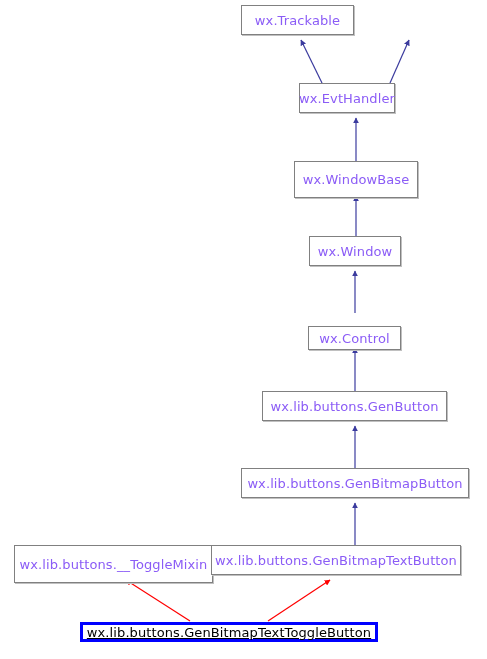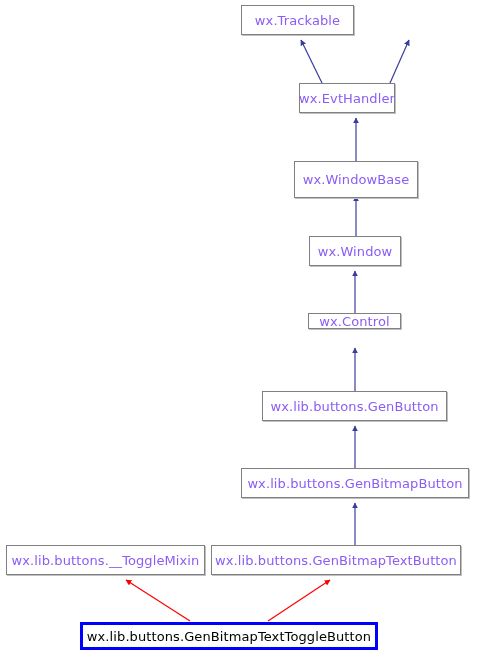--- a/index.html
+++ b/index.html
@@ -94,37 +94,37 @@
   </div>
 
   <div class="node" style="left:294px; top:161px; width:124px; height:37px;">
     <span class="node-label">wx.WindowBase</span>
   </div>
 
   <div class="node" style="left:309px; top:236px; width:92px; height:30px;">
     <span class="node-label">wx.Window</span>
   </div>
 
-  <div class="node" style="left:308px; top:313px; width:93px; height:16px;align-items:flex-end;">
+  <div class="node" style="left:308px; top:326px; width:93px; height:24px;">
     <span class="node-label">wx.Control</span>
   </div>
 
   <div class="node" style="left:262px; top:391px; width:185px; height:30px;">
     <span class="node-label">wx.lib.buttons.GenButton</span>
   </div>
 
   <div class="node" style="left:241px; top:468px; width:228px; height:30px;">
     <span class="node-label">wx.lib.buttons.GenBitmapButton</span>
   </div>
 
-  <div class="node" style="left:6px; top:545px; width:199px; height:30px;">
+  <div class="node" style="left:14px; top:545px; width:199px; height:38px;">
     <span class="node-label">wx.lib.buttons.__ToggleMixin</span>
   </div>
 
   <div class="node" style="left:211px; top:545px; width:250px; height:30px;">
     <span class="node-label">wx.lib.buttons.GenBitmapTextButton</span>
   </div>
 
-  <div class="node highlight" style="left:80px; top:622px; width:298px; height:28px;">
+  <div class="node highlight" style="left:80px; top:622px; width:298px; height:20px;text-decoration:underline;">
     <span class="node-label">wx.lib.buttons.GenBitmapTextToggleButton</span>
   </div>
 
 </div>
 
 </body></html>

